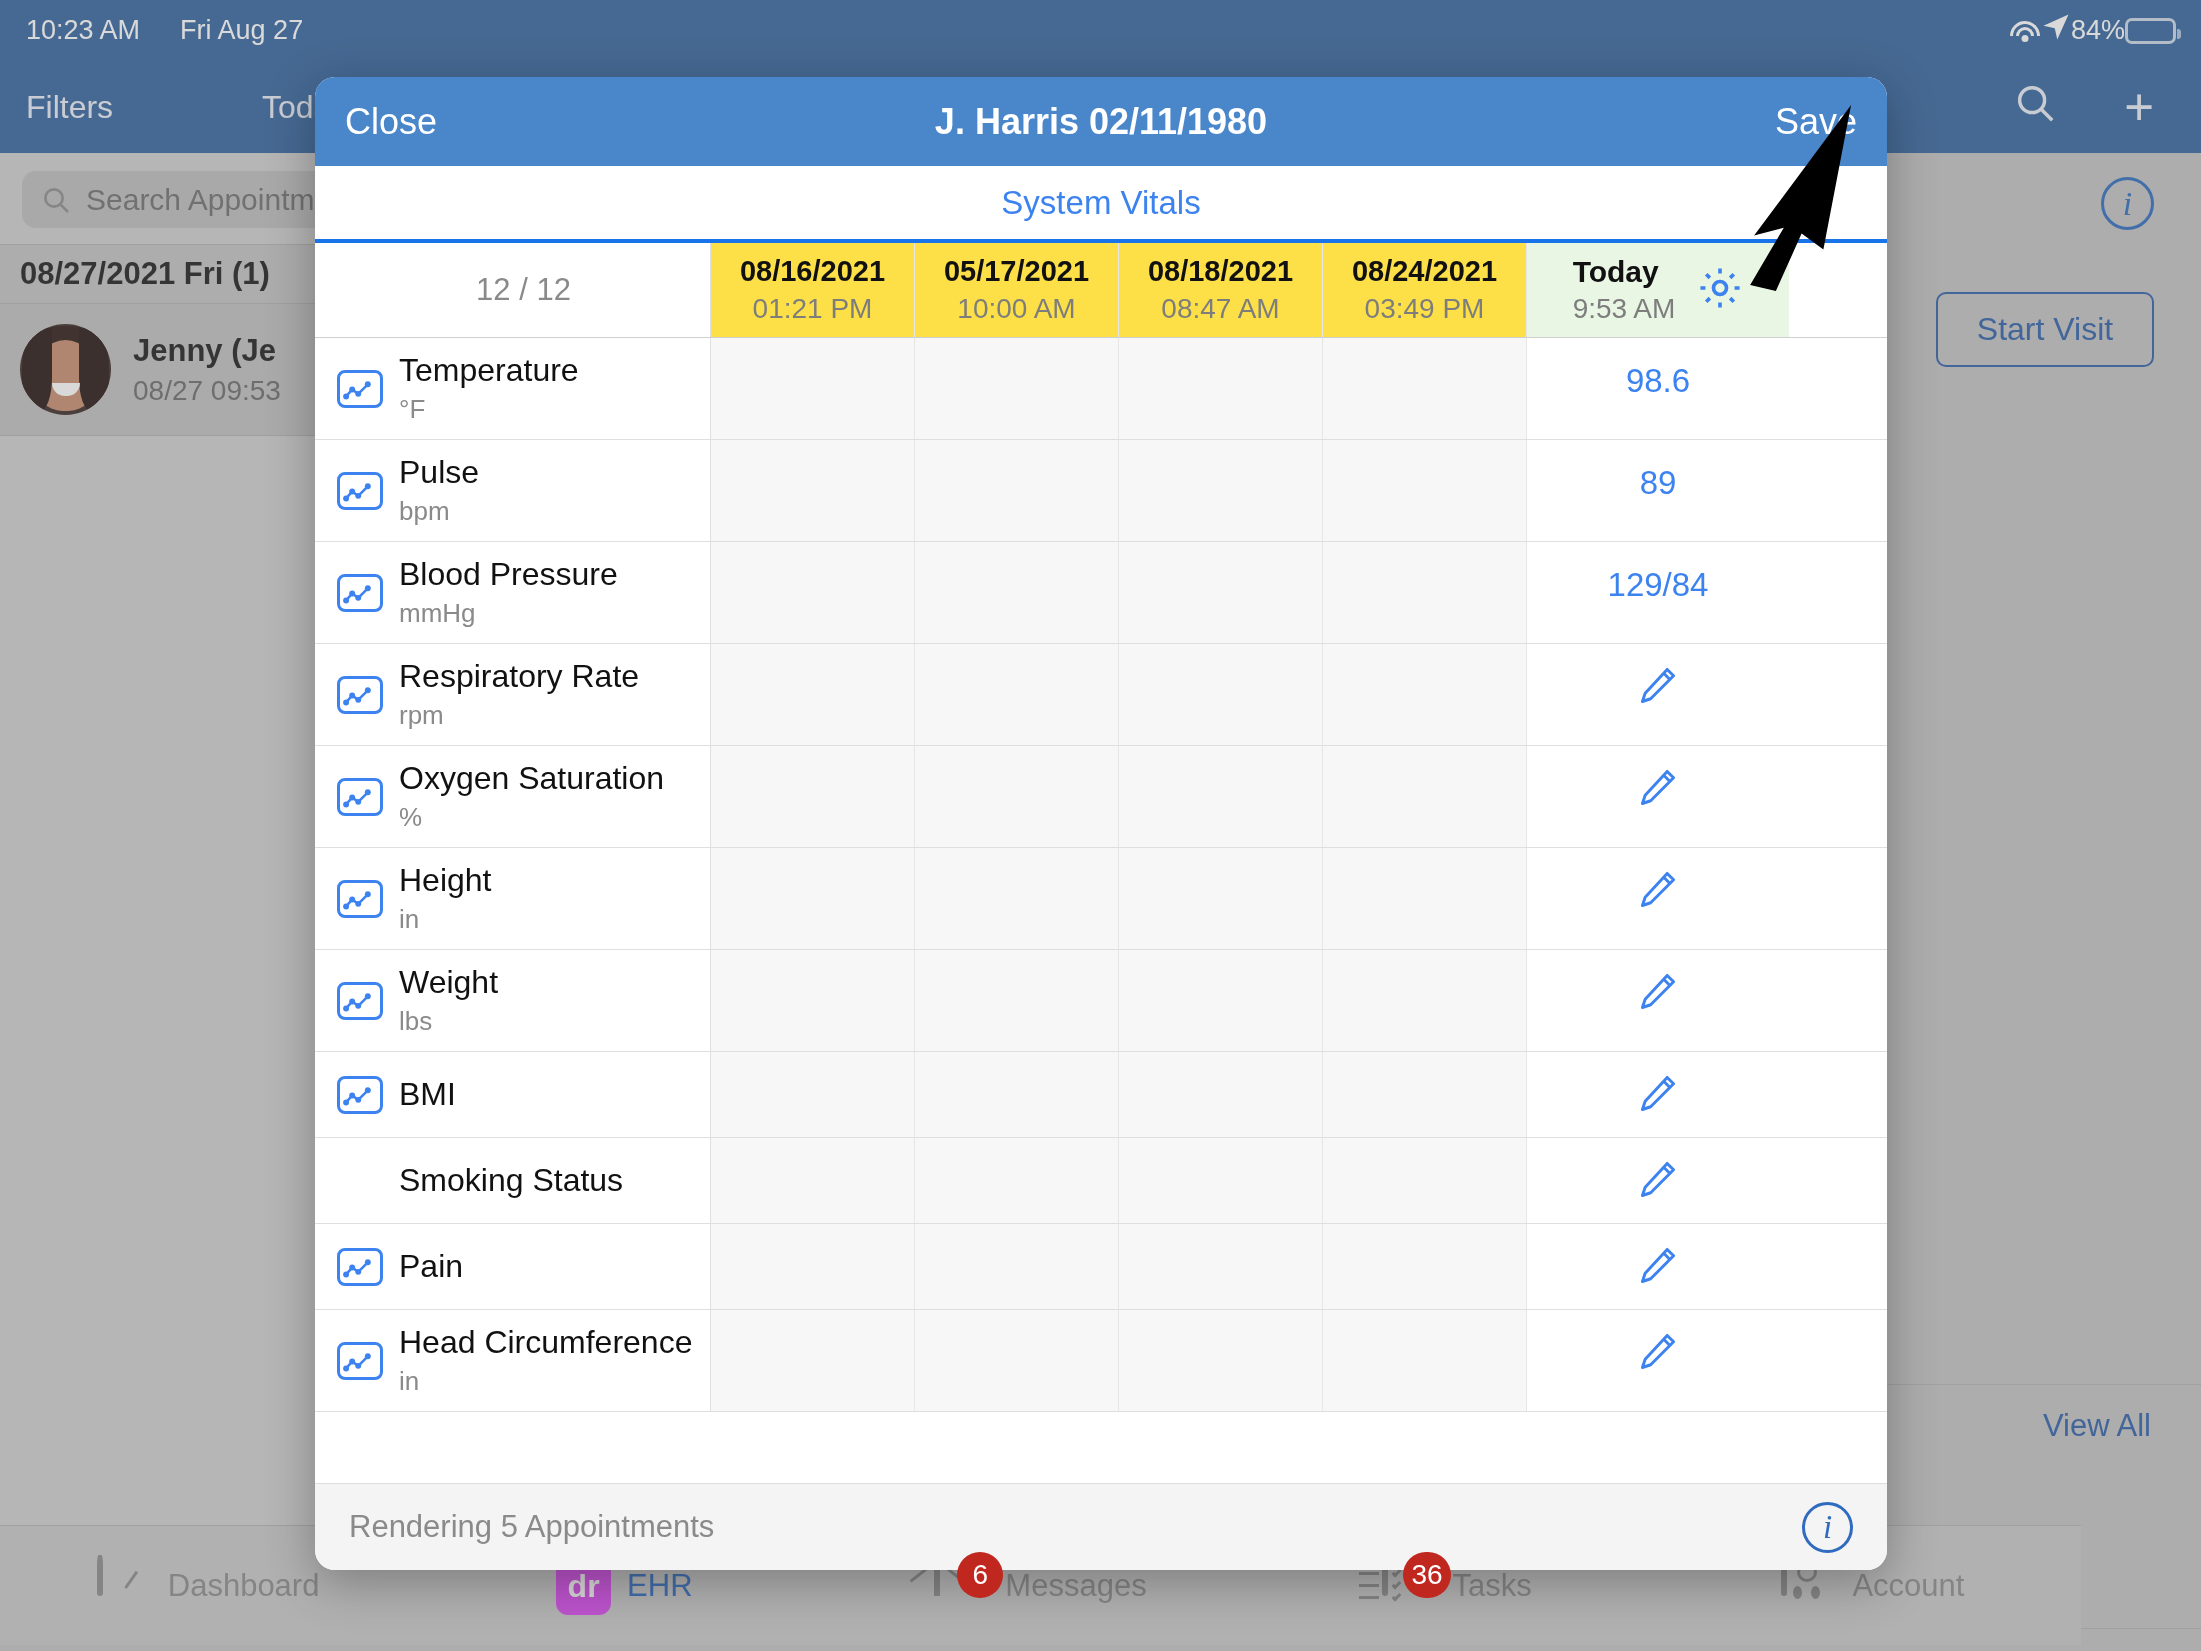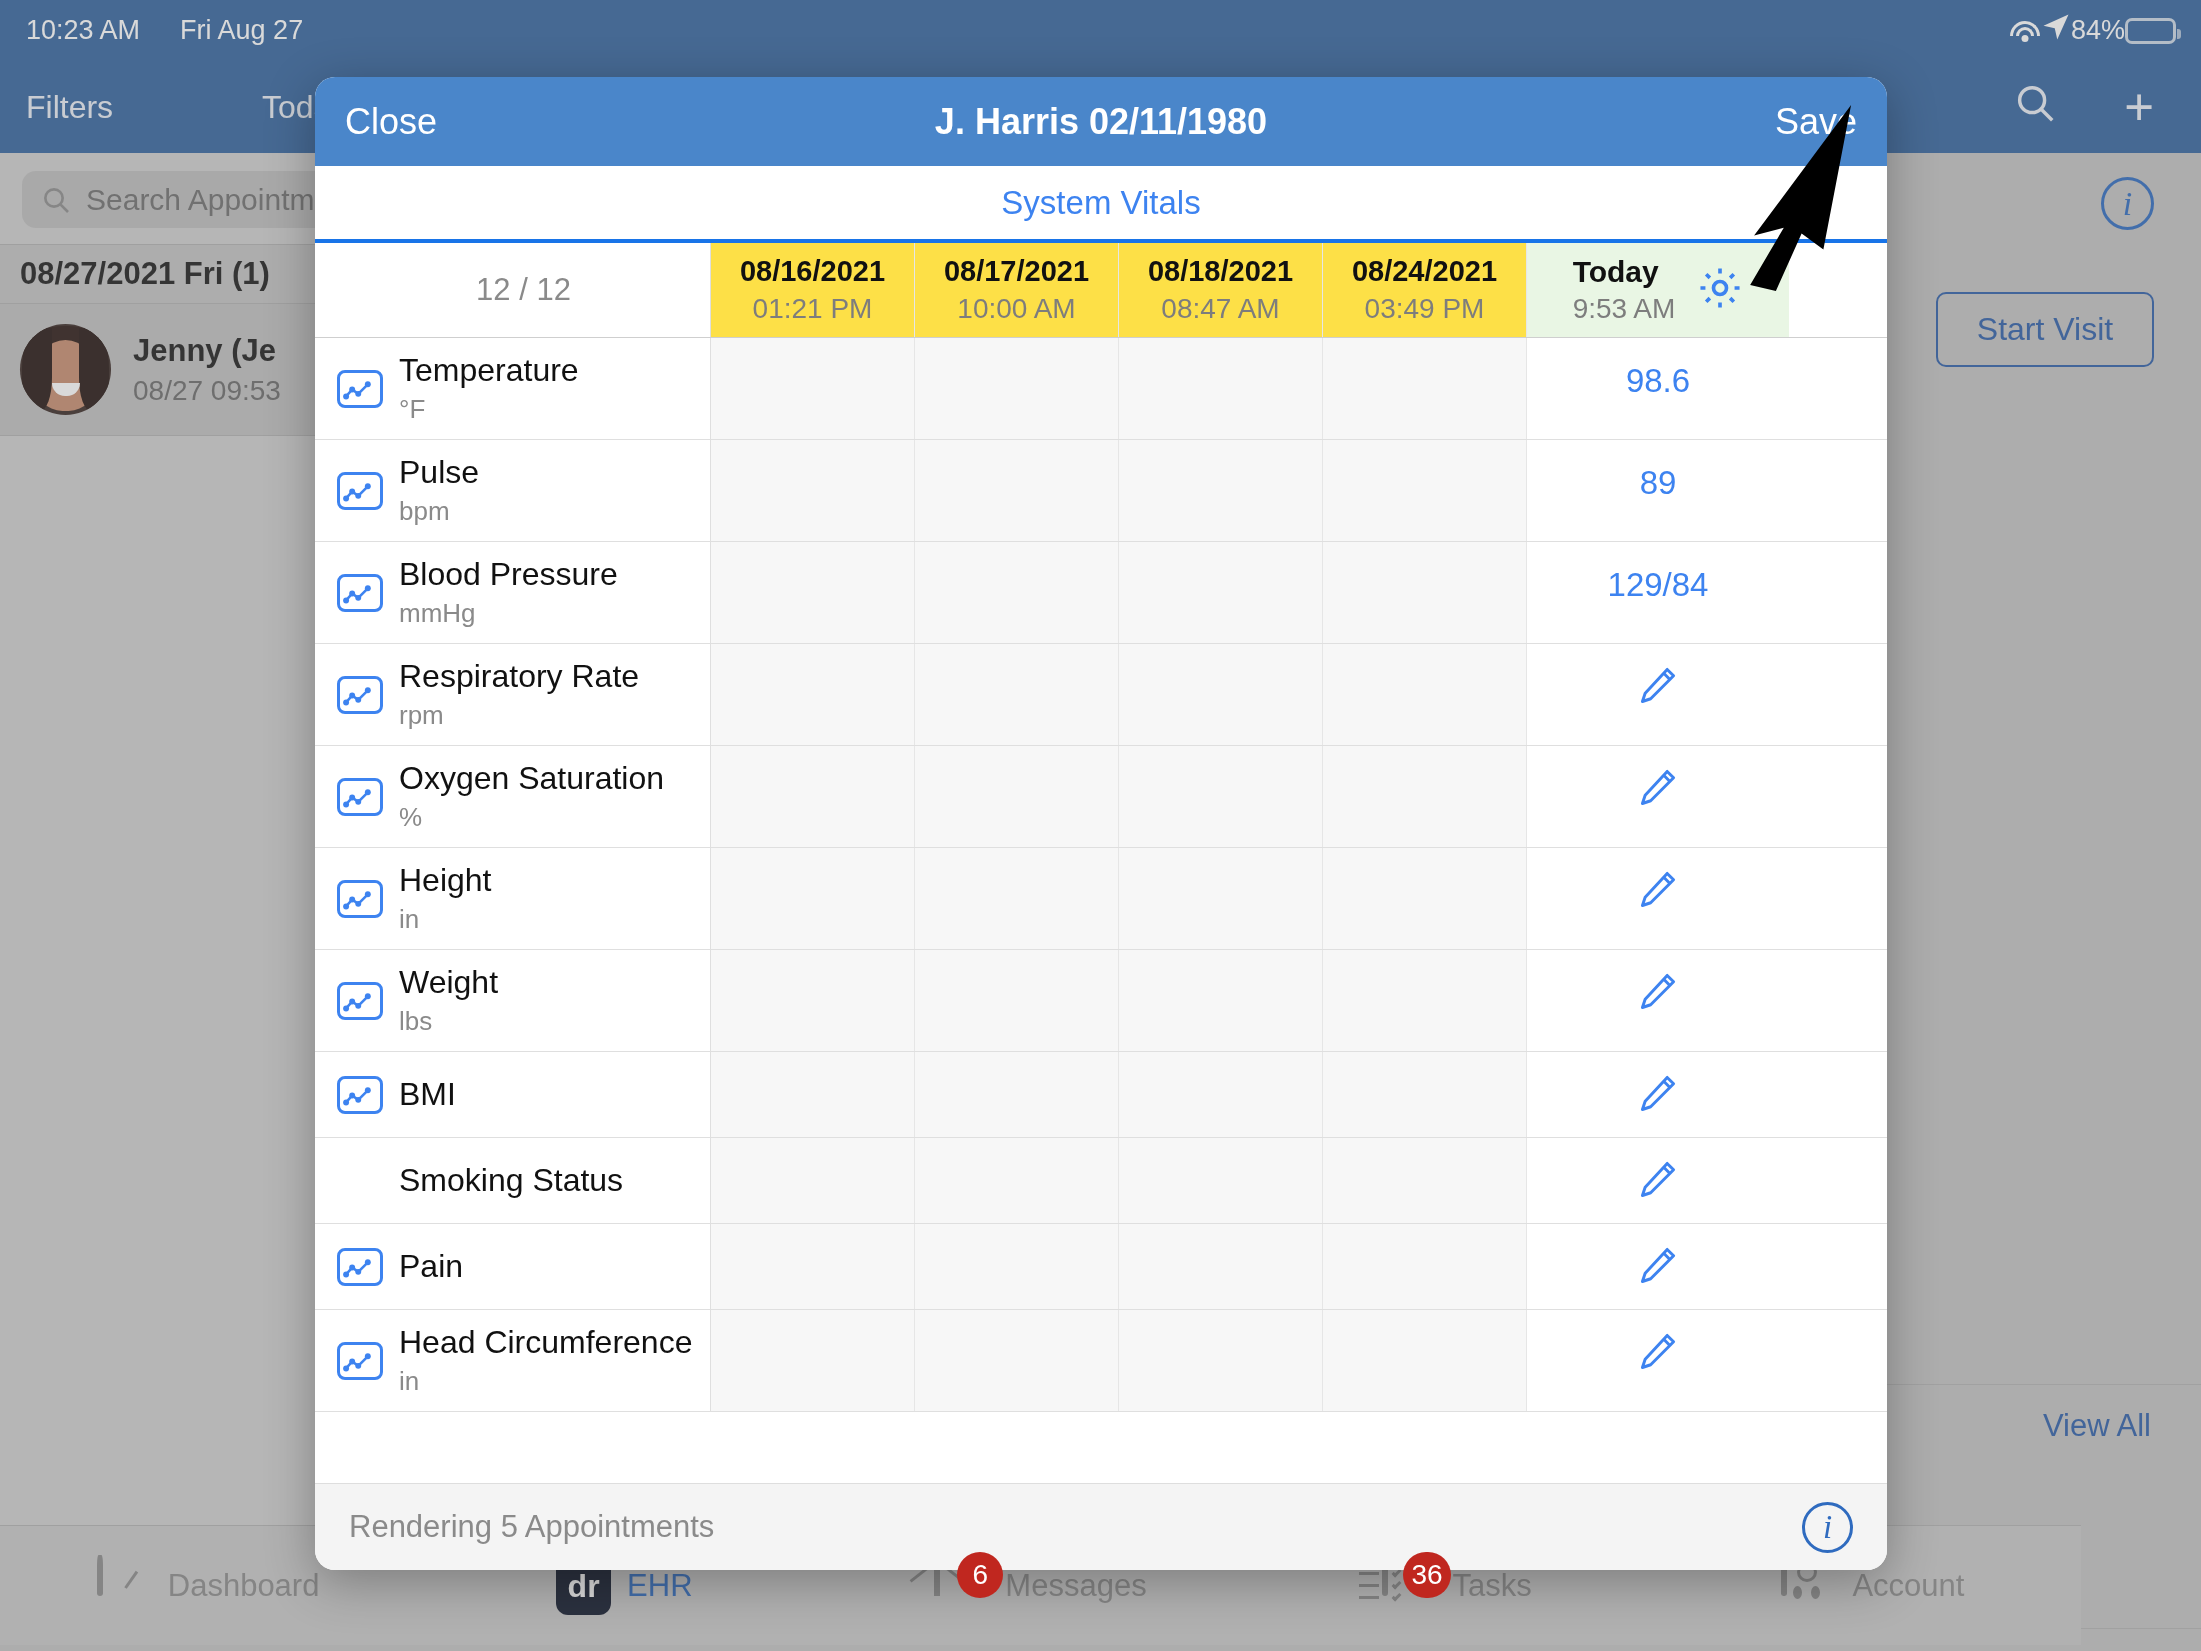--- a/index.html
+++ b/index.html
@@ -101,21 +101,21 @@
   .tab { flex:1; display:flex; align-items:center; justify-content:center; gap:16px;
     color:#8b8b8b; font-size:31px; position:relative; }
   .tab.active { color:#2f6bbf; }
   .tab-ico { position:relative; width:55px; height:55px; flex:none; }
   .badge {
     position:absolute; top:-6px; right:-14px; min-width:46px; height:46px; padding:0 8px;
     border-radius:23px; background:#c0271f; color:#fff; font-size:28px;
     display:flex; align-items:center; justify-content:center; z-index:3;
   }
   .dr-chip {
-    width:55px; height:57px; background:#0f172a; border-radius:12px; color:#fff;
+    width:55px; height:57px; background:#d946ef; border-radius:12px; color:#fff;
     font-size:32px; font-weight:bold; display:flex; align-items:center; justify-content:center;
   }
   .gauge { width:53px; height:53px; border:3px solid #8b8b8b; border-radius:50% 50% 6px 6px;
     position:relative; }
   .gauge::after { content:""; position:absolute; left:24px; top:10px; width:3px; height:20px;
     background:#8b8b8b; transform-origin: bottom center; transform:rotate(35deg); }
   .env { width:57px; height:44px; border:3px solid #8b8b8b; position:relative; }
   .env::before,.env::after{ content:""; position:absolute; top:0; width:36px; height:3px; background:#8b8b8b; }
   .env::before{ left:-1px; transform-origin:left top; transform:rotate(38deg); }
   .env::after{ right:-1px; transform-origin:right top; transform:rotate(-38deg); }
@@ -313,21 +313,21 @@
           <div class="hdr-count">12 / 12</div>
         </div>
         <div class="c-date">
           <div class="hdr-cell">
             <div class="hdr-date">08/16/2021</div>
             <div class="hdr-time">01:21 PM</div>
           </div>
         </div>
         <div class="c-date">
           <div class="hdr-cell">
-            <div class="hdr-date">08/17/2021</div>
+            <div class="hdr-date">05/17/2021</div>
             <div class="hdr-time">10:00 AM</div>
           </div>
         </div>
         <div class="c-date">
           <div class="hdr-cell">
             <div class="hdr-date">08/18/2021</div>
             <div class="hdr-time">08:47 AM</div>
           </div>
         </div>
         <div class="c-date">

